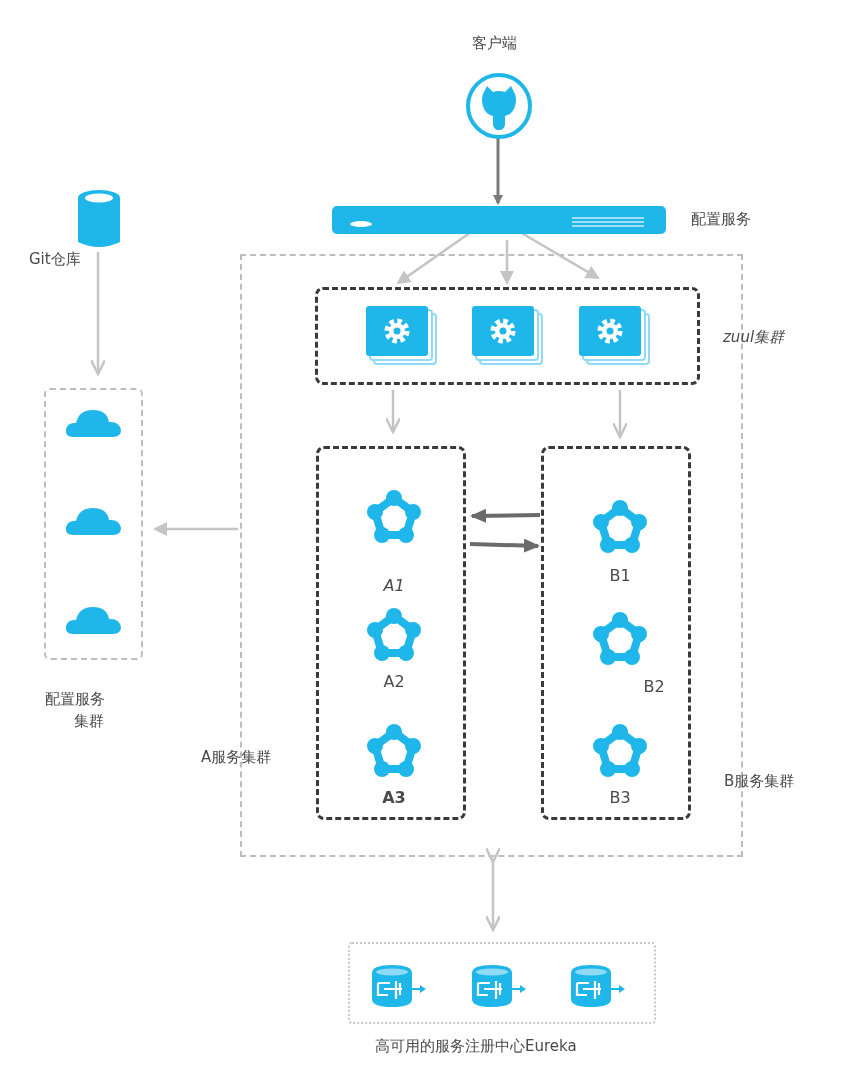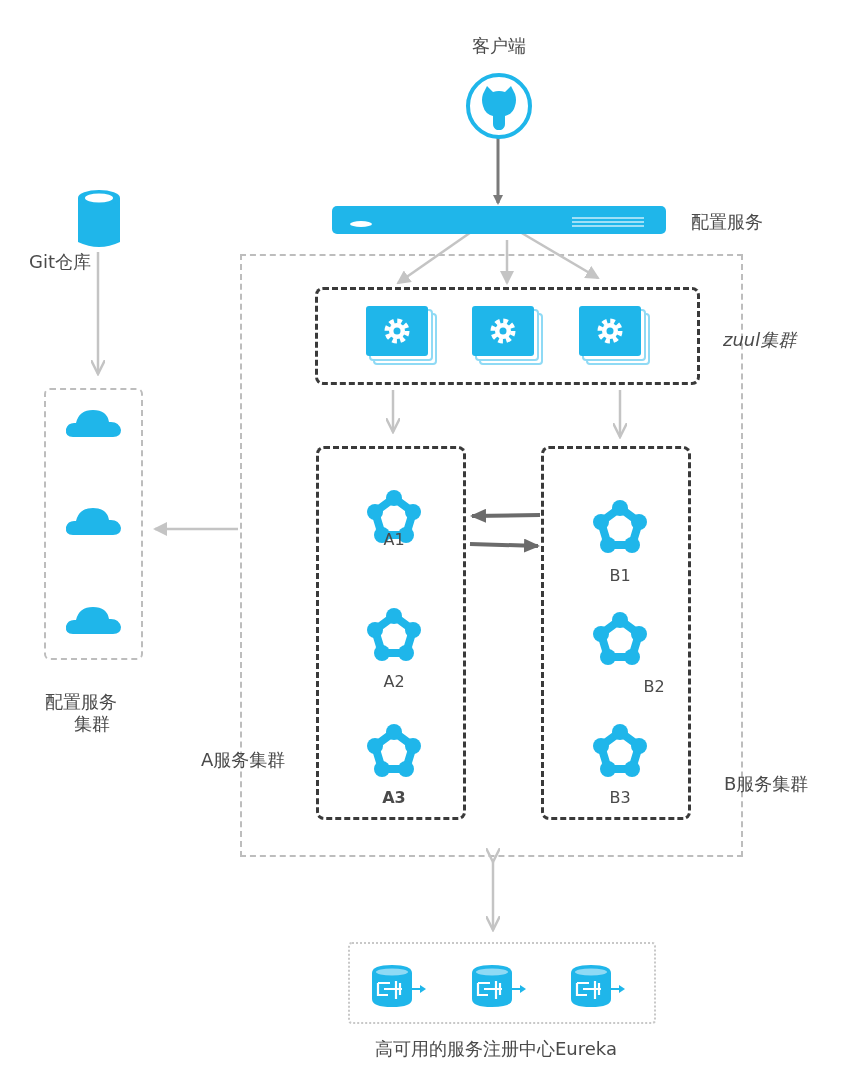--- a/index.html
+++ b/index.html
@@ -1,18 +1,18 @@
 <!DOCTYPE html>
 <html><head>
 <meta charset="utf-8">
 <style>
   html,body{margin:0;padding:0;background:#ffffff;}
   body{width:864px;height:1089px;position:relative;overflow:hidden;font-family:"DejaVu Sans","Liberation Sans",sans-serif;color:#4a4a4a;}
   .abs{position:absolute;}
-  .lbl{position:absolute;font-size:18px;color:#4a4a4a;white-space:nowrap;}
+  .lbl{position:absolute;font-size:15px;color:#4a4a4a;white-space:nowrap;}
   .box-dark{position:absolute;border:3px dashed #3a3a3a;border-radius:8px;box-sizing:border-box;}
   .box-light{position:absolute;border:2px dashed #bdbdbd;box-sizing:border-box;}
   svg.overlay{position:absolute;left:0;top:0;width:864px;height:1089px;pointer-events:none;}
   .node-label{position:absolute;font-size:16px;color:#4a4a4a;width:60px;text-align:center;}
 </style>
 </head>
 <body>
 
 <div class="box-light" style="left:240px;top:254px;width:503px;height:603px;"></div>
 
@@ -138,21 +138,21 @@
       <g fill="#1fb6ea">
         <polygon points="29,8 48,22 41,45 17,45 10,22" fill="none" stroke="#1fb6ea" stroke-width="8" stroke-linejoin="round"></polygon>
         <circle cx="29" cy="8" r="8"></circle>
         <circle cx="48" cy="22" r="8"></circle>
         <circle cx="41" cy="45" r="8"></circle>
         <circle cx="17" cy="45" r="8"></circle>
         <circle cx="10" cy="22" r="8"></circle>
       </g>
     </svg>
 </div>
-<div class="node-label" style="left:364px;top:530px;">A1</div>
+<div class="node-label" style="left:364px;top:576px;font-style:italic;">A1</div>
 <div class="abs" style="left:365px;top:608px;width:58px;height:56px;">
   <svg width="58" height="56" viewBox="0 0 58 56">
       <g fill="#1fb6ea">
         <polygon points="29,8 48,22 41,45 17,45 10,22" fill="none" stroke="#1fb6ea" stroke-width="8" stroke-linejoin="round"></polygon>
         <circle cx="29" cy="8" r="8"></circle>
         <circle cx="48" cy="22" r="8"></circle>
         <circle cx="41" cy="45" r="8"></circle>
         <circle cx="17" cy="45" r="8"></circle>
         <circle cx="10" cy="22" r="8"></circle>
       </g>

